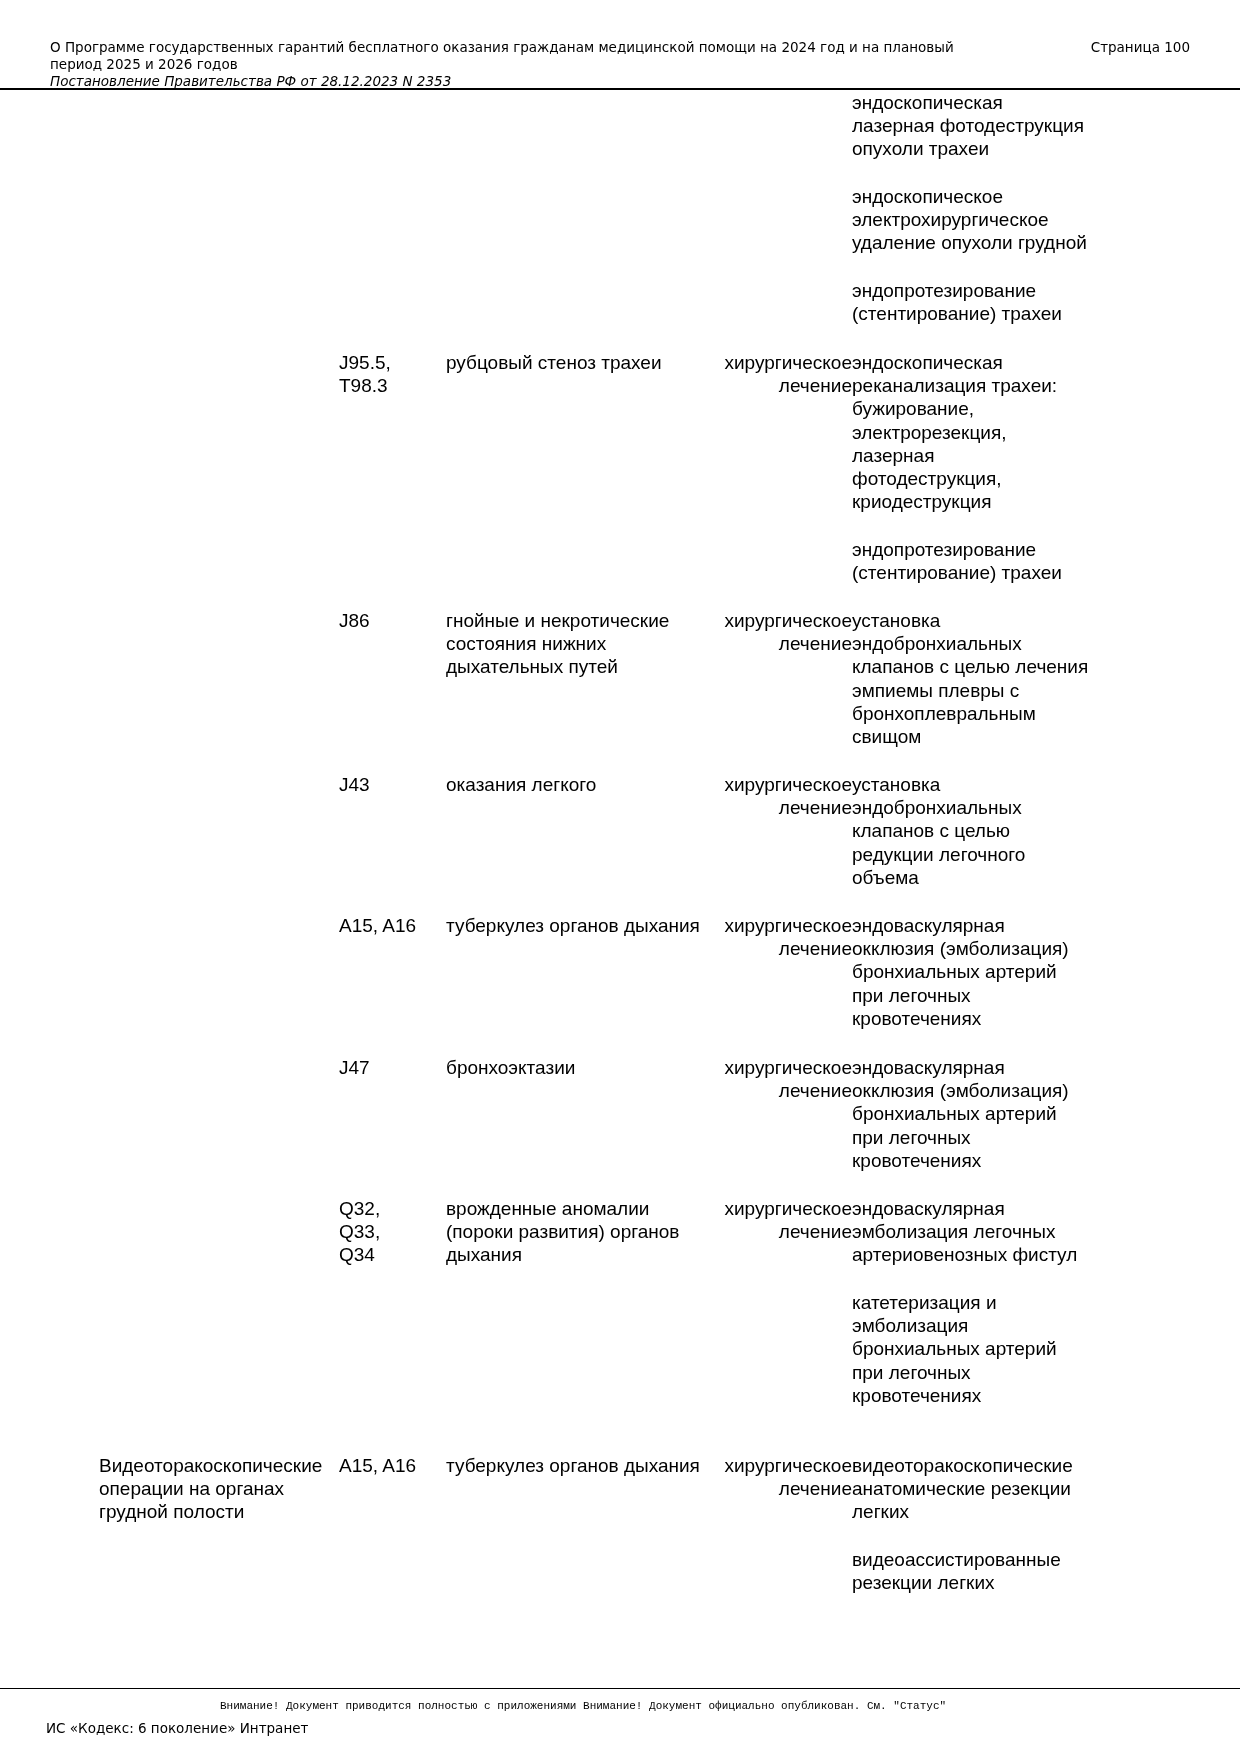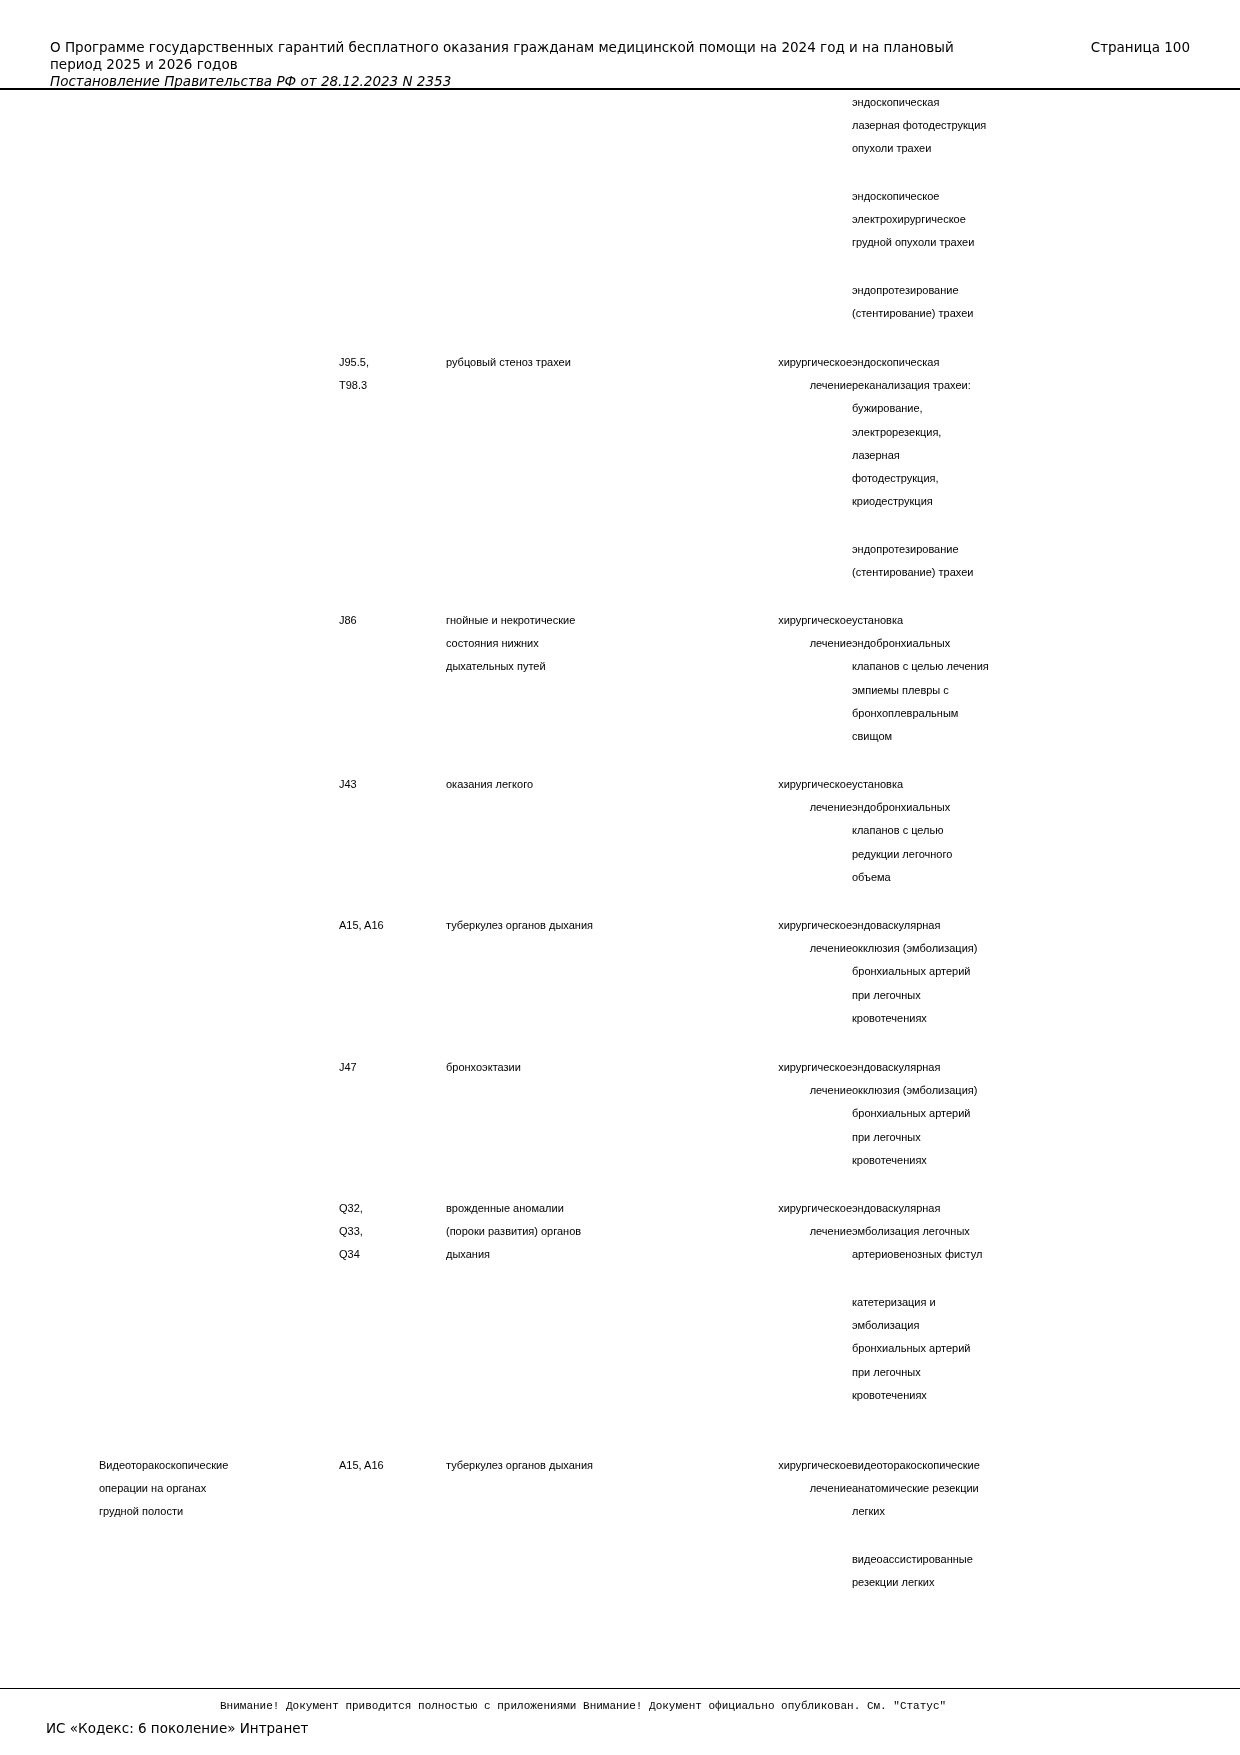--- a/index.html
+++ b/index.html
@@ -5,21 +5,21 @@
   html, body { margin: 0; padding: 0; background: #ffffff; }
   body { width: 1240px; height: 1755px; position: relative; overflow: hidden; color: #000; }
   .hdr { position: absolute; left: 50px; top: 24px; width: 1140px; font-family: "DejaVu Sans", sans-serif; font-size: 13.5px; line-height: 17px; margin-top: 15px; }
   .hdr-title { width: 960px; display: block; }
   .hdr-page { position: absolute; right: 0; top: 0; }
   .hdr-sub { font-style: italic; display: block; }
   .rule-top { position: absolute; left: 0; top: 88px; width: 1240px; height: 0; border-top: 2px solid #000; }
   .rule-bot { position: absolute; left: 0; top: 1688px; width: 1240px; height: 0; border-top: 1.5px solid #000; }
   .ftr1 { position: absolute; left: 220px; top: 1700px; font-family: Liberation Mono, monospace; font-size: 11px; }
   .ftr2 { position: absolute; left: 46px; top: 1720px; font-family: "DejaVu Sans", sans-serif; font-size: 13.5px; text-align: center; }
-  .cell { position: absolute; font-family: "Liberation Sans", sans-serif; font-size: 11px; line-height: 23.2px; white-space: pre-line; }
+  .cell { position: absolute; font-family: "Liberation Sans", sans-serif; font-size: 19px; line-height: 23.2px; white-space: pre-line; }
   .c1 { left: 99px; width: 230px; }
   .c2 { left: 339px; width: 80px; }
   .c3 { left: 446px; width: 265px; }
   .c4 { left: 692px; width: 160px; text-align: right; }
   .c5 { left: 852px; width: 250px; }
 </style>
 </head>
 <body>
 
 <div class="hdr">
@@ -27,21 +27,21 @@
   <span class="hdr-page">Страница 100</span>
   <span class="hdr-sub">Постановление Правительства РФ от 28.12.2023 N 2353</span>
 </div>
 <div class="rule-top"></div>
 
 <div class="cell c5" style="top:91px">эндоскопическая
 лазерная фотодеструкция
 опухоли трахеи</div>
 <div class="cell c5" style="top:185px">эндоскопическое
 электрохирургическое
-грудной опухоли трахеи</div>
+удаление опухоли грудной</div>
 <div class="cell c5" style="top:279px">эндопротезирование
 (стентирование) трахеи</div>
 
 <div class="cell c2" style="top:351px">J95.5,
 T98.3</div>
 <div class="cell c3" style="top:351px">рубцовый стеноз трахеи</div>
 <div class="cell c4" style="top:351px">хирургическое
 лечение</div>
 <div class="cell c5" style="top:351px">эндоскопическая
 реканализация трахеи:

